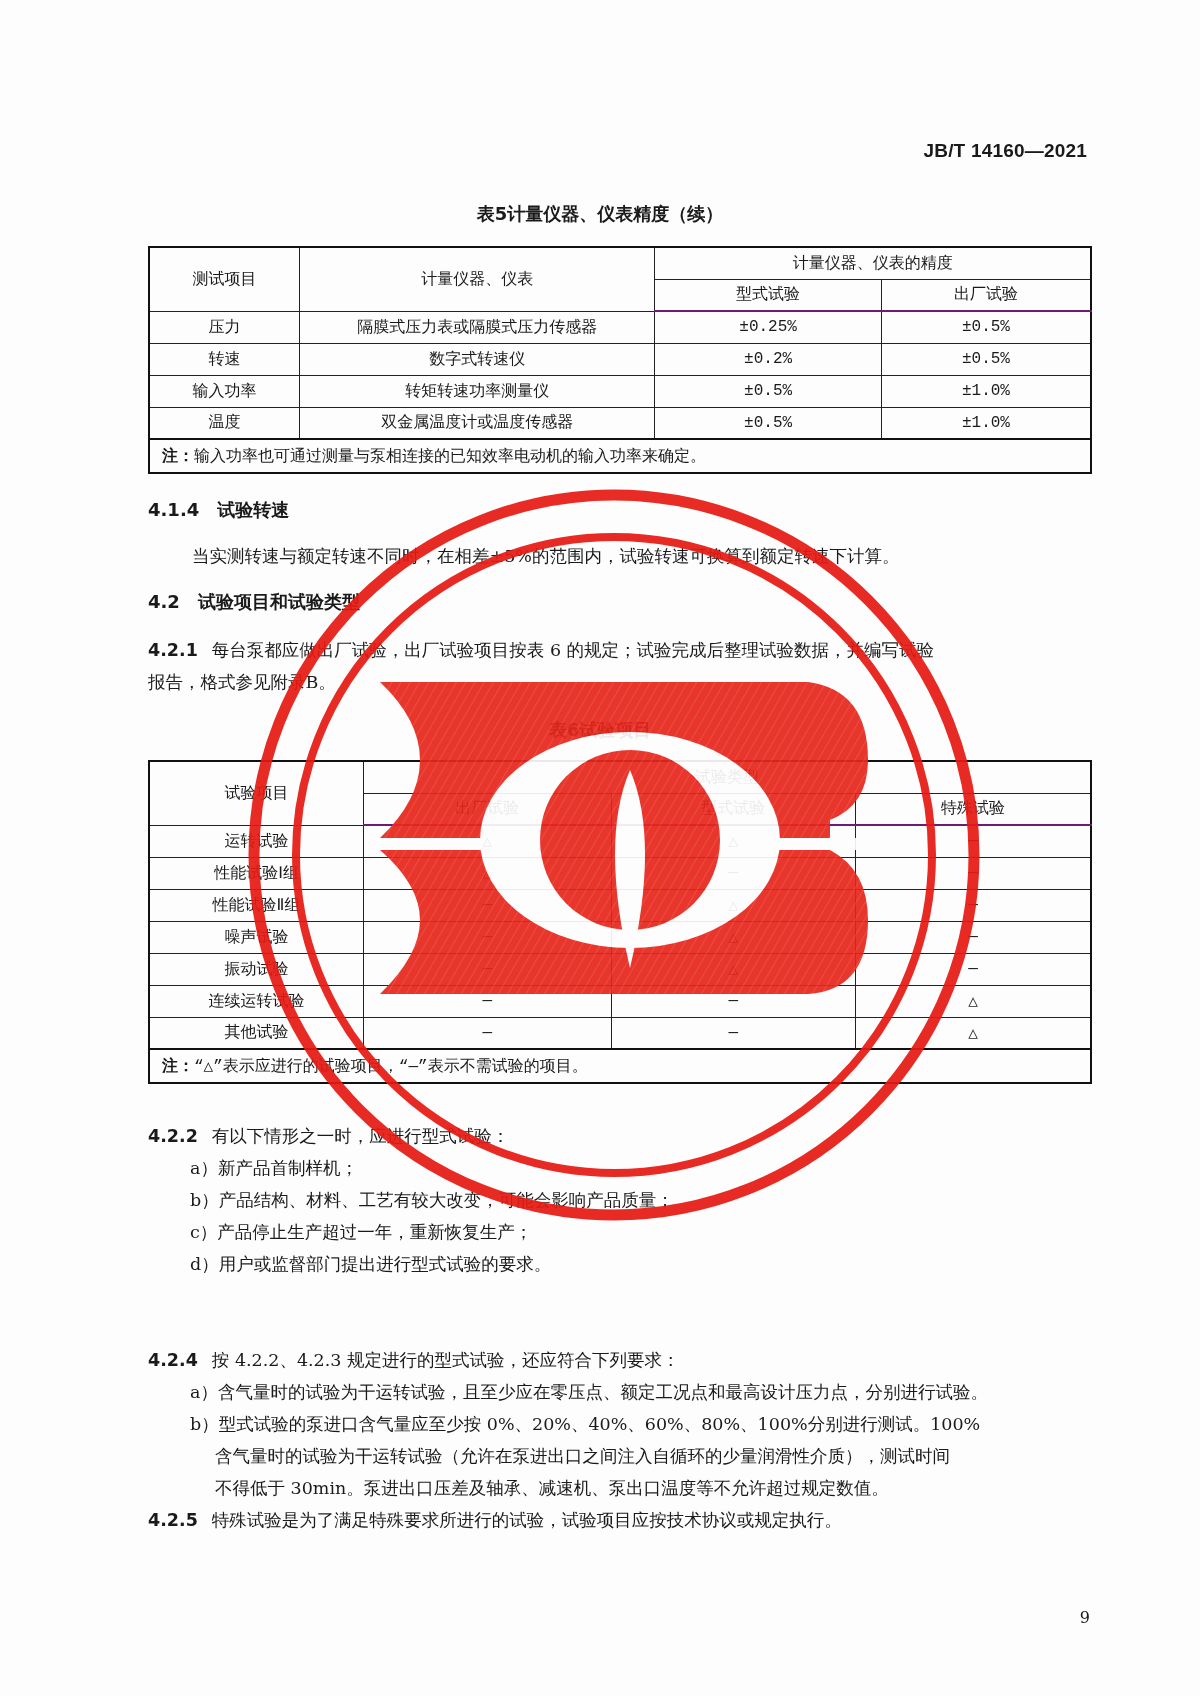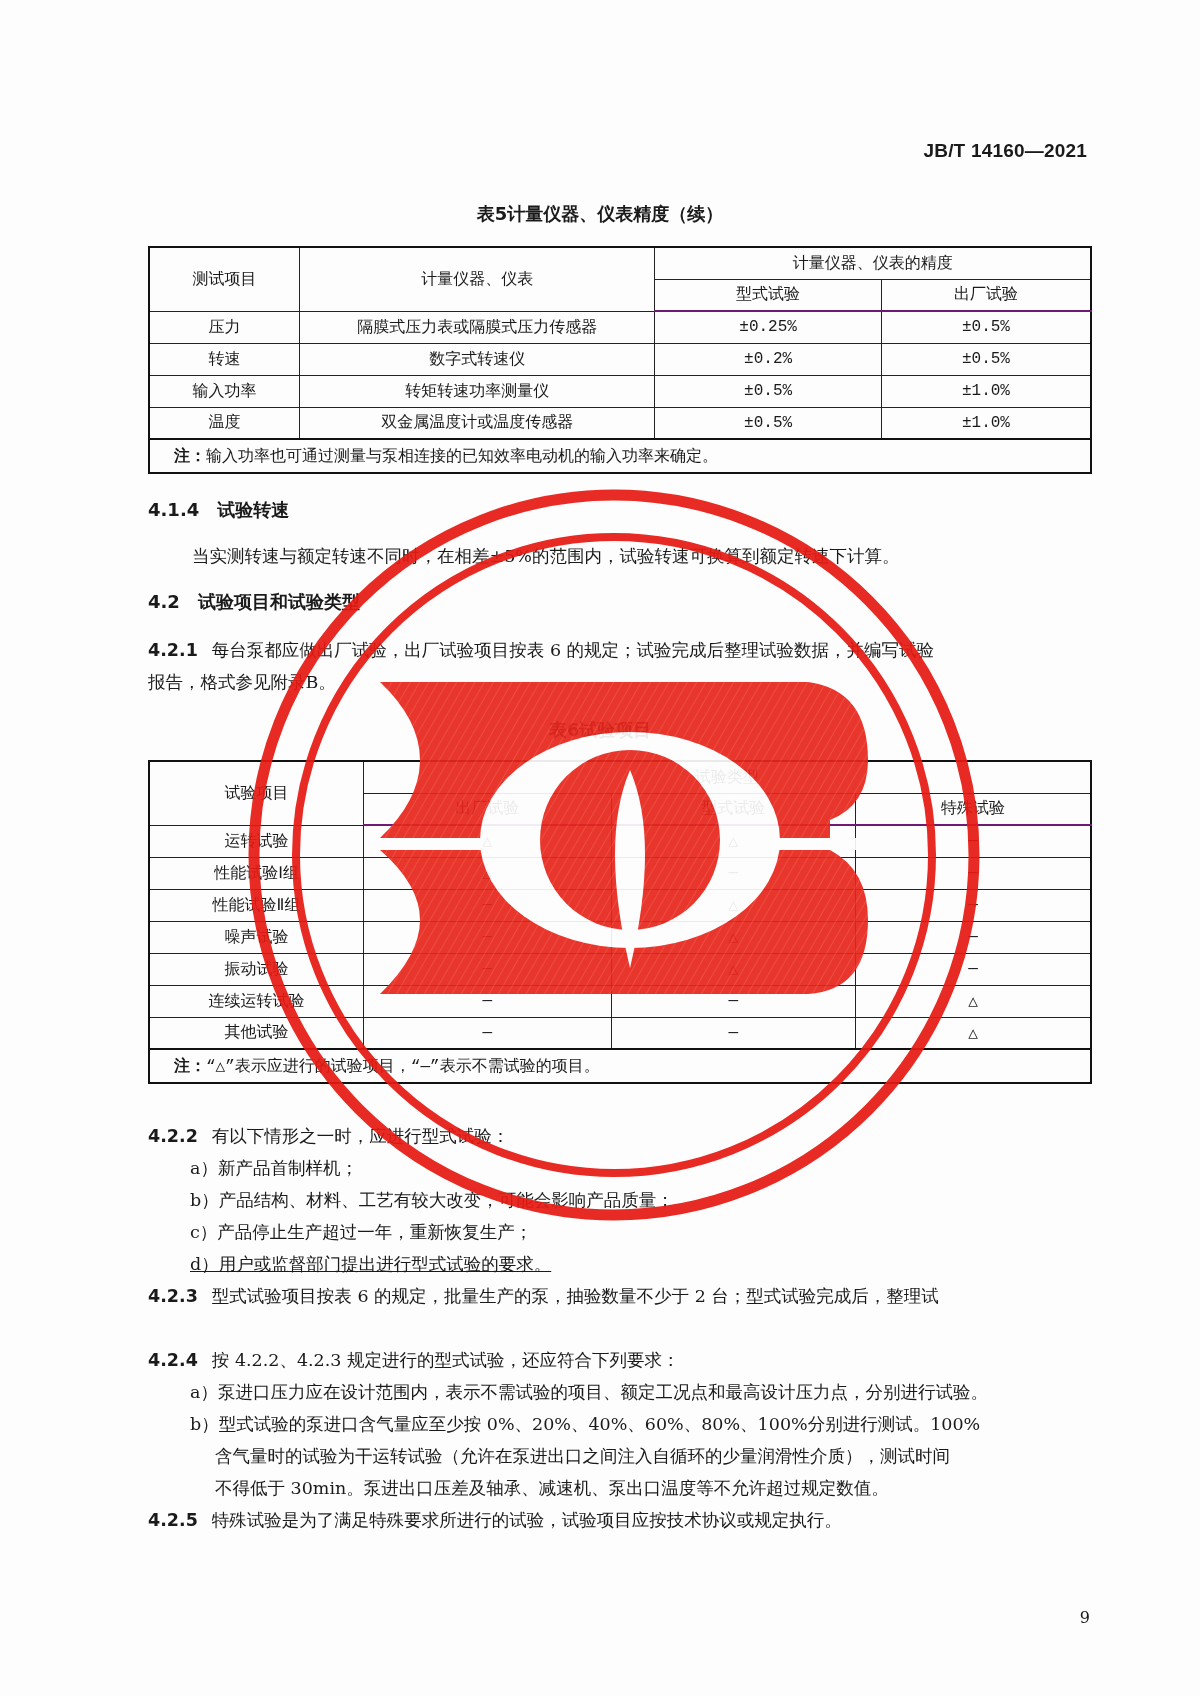--- a/index.html
+++ b/index.html
@@ -21,21 +21,21 @@
   }
   .tbl-caption .num { }
   table.doc {
     position: absolute; border-collapse: collapse;
     font-size: 16px; border: 2px solid #111; font-family: Liberation Mono, monospace;
   }
   table.doc td, table.doc th {
     border: 1px solid #222; text-align: center; font-weight: normal; padding: 0;
   }
   table.doc tr.head-bottom td, table.doc tr.head-bottom th { border-bottom: 2px solid #701a75; }
-  table.doc td.note { text-align: left; padding-left: 24px; border-top: 2px solid #111; }
+  table.doc td.note { text-align: left; padding-left: 12px; border-top: 2px solid #111; }
   .note-label { font-weight: bold; }
   .heading {
     position: absolute; font-family: "DejaVu Sans", "Liberation Sans", sans-serif;
     font-size: 18px; font-weight: bold;
   }
   .heading .num { margin-right: 18px; font-weight: bold; }
   .para { position: absolute; font-size: 17.5px; line-height: 32px; }
   .para .num {
     font-family: "DejaVu Sans", "Liberation Sans", sans-serif; font-weight: bold;
     margin-right: 14px;
@@ -190,30 +190,29 @@
     </tr>
   </tbody>
     </table>
 
   <div class="para" style="left:148px; top:1120px;">
     <span class="num">4.2.2</span><span>有以下情形之一时，应进行型式试验：</span>
   </div>
   <div class="list-item" style="left:190px; top:1152px;">a）新产品首制样机；</div>
   <div class="list-item" style="left:190px; top:1184px;">b）产品结构、材料、工艺有较大改变，可能会影响产品质量；</div>
   <div class="list-item" style="left:190px; top:1216px;">c）产品停止生产超过一年，重新恢复生产；</div>
-  <div class="list-item" style="left:190px; top:1248px;text-decoration:underline;">d）用户或监督部门提出进行型式试验的要求。</div>
+  <div class="list-item" style="left:190px; top:1248px;">d）用户或监督部门提出进行型式试验的要求。</div>
 
   <div class="para" style="left:148px; top:1280px; width:944px;">
-    <div><span class="num">4.2.3</span><span>型式试验项目按表 6 的规定，批量生产的泵，抽验数量不少于 2 台；型式试验完成后，整理试</span></div>
   </div>
 
   <div class="para" style="left:148px; top:1344px;">
     <span class="num">4.2.4</span><span>按 4.2.2、4.2.3 规定进行的型式试验，还应符合下列要求：</span>
   </div>
-  <div class="list-item" style="left:190px; top:1376px;">a）泵进口压力应在设计范围内，表示不需试验的项目、额定工况点和最高设计压力点，分别进行试验。</div>
+  <div class="list-item" style="left:190px; top:1376px;">a）含气量时的试验为干运转试验，且至少应在零压点、额定工况点和最高设计压力点，分别进行试验。</div>
   <div class="list-item" style="left:190px; top:1408px;">b）型式试验的泵进口含气量应至少按 0%、20%、40%、60%、80%、100%分别进行测试。100%</div>
   <div class="list-item" style="left:215px; top:1440px;">含气量时的试验为干运转试验（允许在泵进出口之间注入自循环的少量润滑性介质），测试时间</div>
   <div class="list-item" style="left:215px; top:1472px;">不得低于 30min。泵进出口压差及轴承、减速机、泵出口温度等不允许超过规定数值。</div>
 
   <div class="para" style="left:148px; top:1504px;">
     <span class="num">4.2.5</span><span>特殊试验是为了满足特殊要求所进行的试验，试验项目应按技术协议或规定执行。</span>
   </div>
 
   <div class="page-num">9</div>
 

